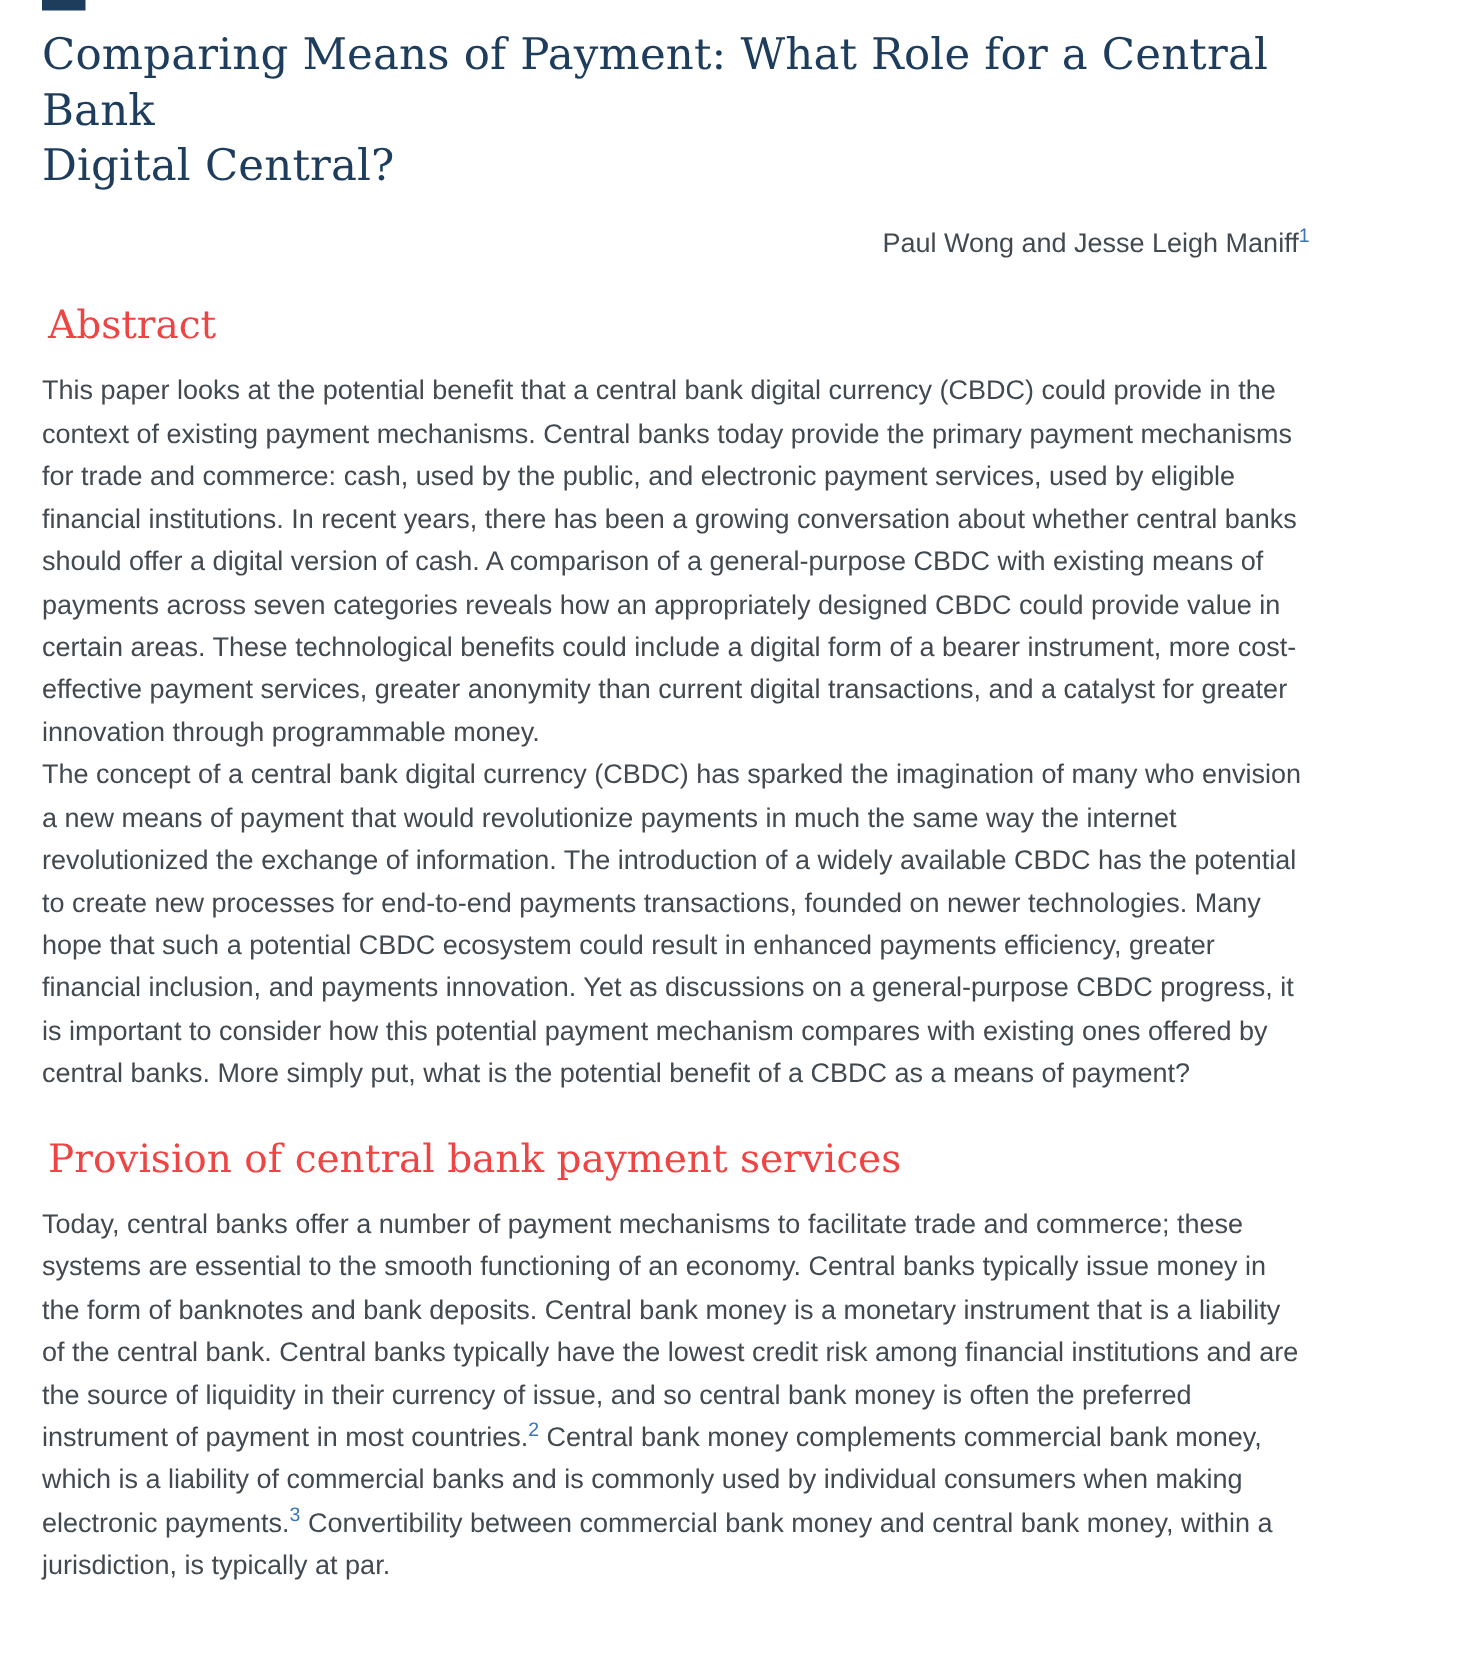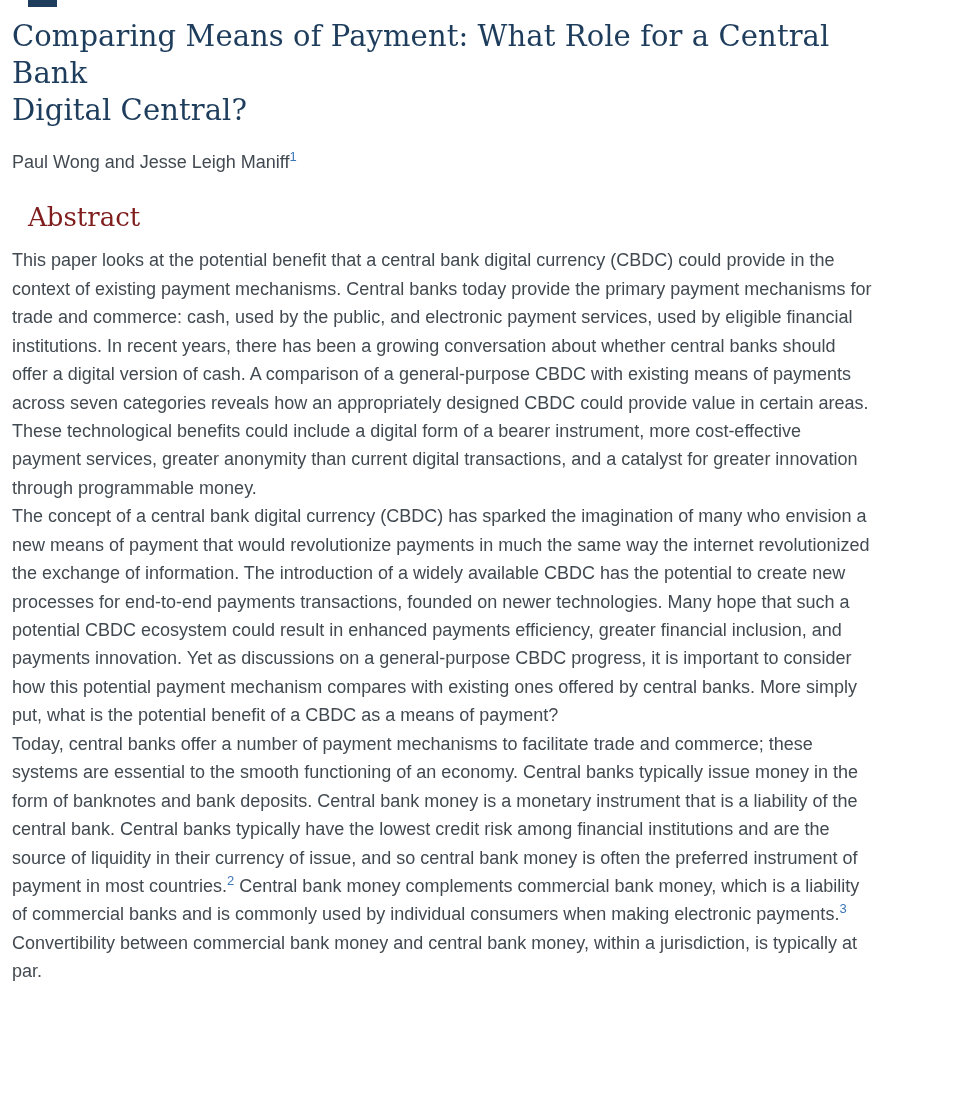--- a/index.html
+++ b/index.html
@@ -5,21 +5,21 @@
   html, body {
     margin: 0;
     padding: 0;
     background: #ffffff;
   }
   .page {
     position: relative;
     width: 901px;
     min-height: 1117px;
     box-sizing: border-box;
-    padding: 14px 28px 10px 12px;
+    padding: 14px 28px 10px 28px;
     font-family: "Liberation Sans", sans-serif;
     color: #424a51;
     background: #ffffff;
   }
   .top-fragment {
     position: absolute;
     top: 0;
     left: 28px;
     width: 29px;
     height: 7px;
@@ -32,28 +32,29 @@
     line-height: 1.28;
     color: #1e3d5c;
     margin: 4px 0 0 0;
     letter-spacing: 0.1px;
   }
   p.authors {
     margin: 22px 0 0 0;
     font-size: 18px;
     line-height: 23px;
     color: #424a51;
+    text-align: right;
   }
   h2.section-heading {
     font-family: "DejaVu Serif", "Liberation Serif", serif;
     font-weight: 400;
     font-size: 26px;
     line-height: 34px;
-    color: #7f1d1d;
-    margin: 26px 0 12px 16px;
+    color: #ef4444;
+    margin: 26px 0 12px 4px;
   }
   p.body-text {
     margin: 0;
     font-size: 18px;
     line-height: 1.58;
     color: #424a51;
     max-width: 916px;
   }
   sup.footnote {
     font-size: 13px;
@@ -75,15 +76,16 @@
 
   <h1 class="title"><span>Comparing Means of Payment: What Role for a Central Bank</span><br><span>Digital Central?</span></h1>
 
   <p class="authors"><span>Paul Wong and Jesse Leigh Maniff</span><sup class="footnote"><a>1</a></sup></p>
 
   <h2 class="section-heading">Abstract</h2>
   <p class="body-text">This paper looks at the potential benefit that a central bank digital currency (CBDC) could provide in the context of existing payment mechanisms. Central banks today provide the primary payment mechanisms for trade and commerce: cash, used by the public, and electronic payment services, used by eligible financial institutions. In recent years, there has been a growing conversation about whether central banks should offer a digital version of cash. A comparison of a general-purpose CBDC with existing means of payments across seven categories reveals how an appropriately designed CBDC could provide value in certain areas. These technological benefits could include a digital form of a bearer instrument, more cost-effective payment services, greater anonymity than current digital transactions, and a catalyst for greater innovation through programmable money.</p>
 
   <p class="body-text">The concept of a central bank digital currency (CBDC) has sparked the imagination of many who envision a new means of payment that would revolutionize payments in much the same way the internet revolutionized the exchange of information. The introduction of a widely available CBDC has the potential to create new processes for end-to-end payments transactions, founded on newer technologies. Many hope that such a potential CBDC ecosystem could result in enhanced payments efficiency, greater financial inclusion, and payments innovation. Yet as discussions on a general-purpose CBDC progress, it is important to consider how this potential payment mechanism compares with existing ones offered by central banks. More simply put, what is the potential benefit of a CBDC as a means of payment?</p>
 
+  <h2 class="section-heading">Provision of central bank payment services</h2>
   <p class="body-text"><span>Today, central banks offer a number of payment mechanisms to facilitate trade and commerce; these systems are essential to the smooth functioning of an economy. Central banks typically issue money in the form of banknotes and bank deposits. Central bank money is a monetary instrument that is a liability of the central bank. Central banks typically have the lowest credit risk among financial institutions and are the source of liquidity in their currency of issue, and so central bank money is often the preferred instrument of payment in most countries.</span><sup class="footnote"><a>2</a></sup><span> Central bank money complements commercial bank money, which is a liability of commercial banks and is commonly used by individual consumers when making electronic payments.</span><sup class="footnote"><a>3</a></sup><span> Convertibility between commercial bank money and central bank money, within a jurisdiction, is typically at par.</span></p>
 
 </div>
 
 </body></html>

